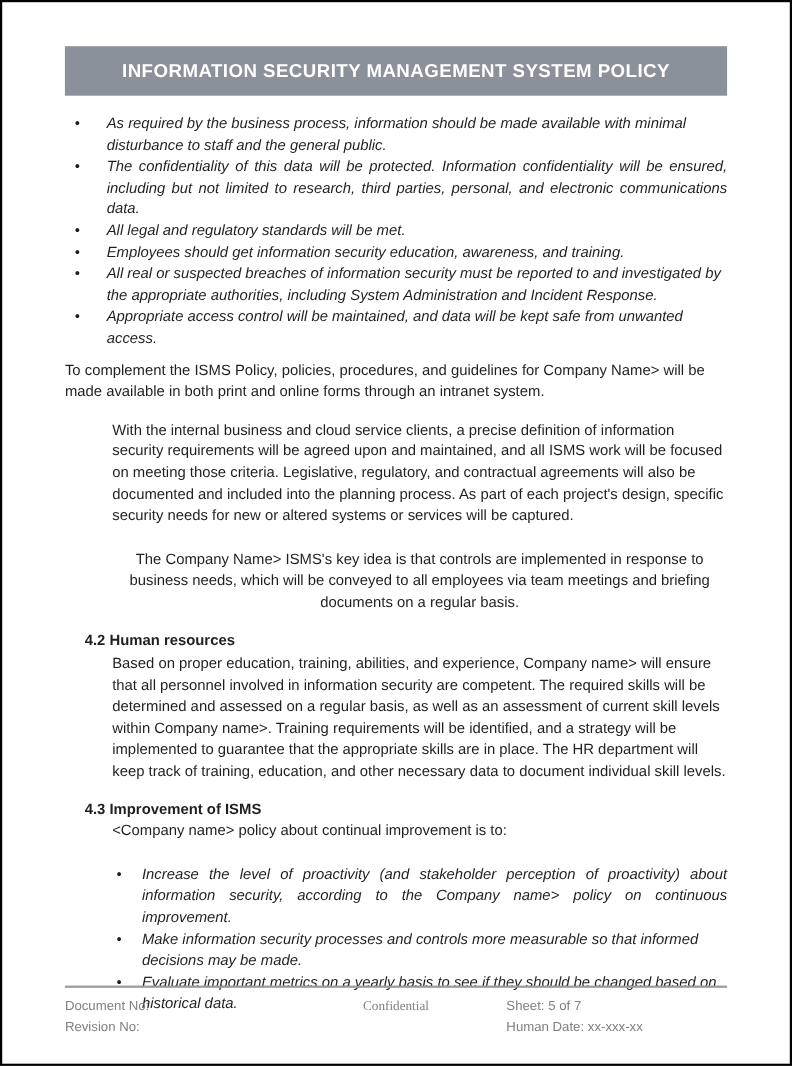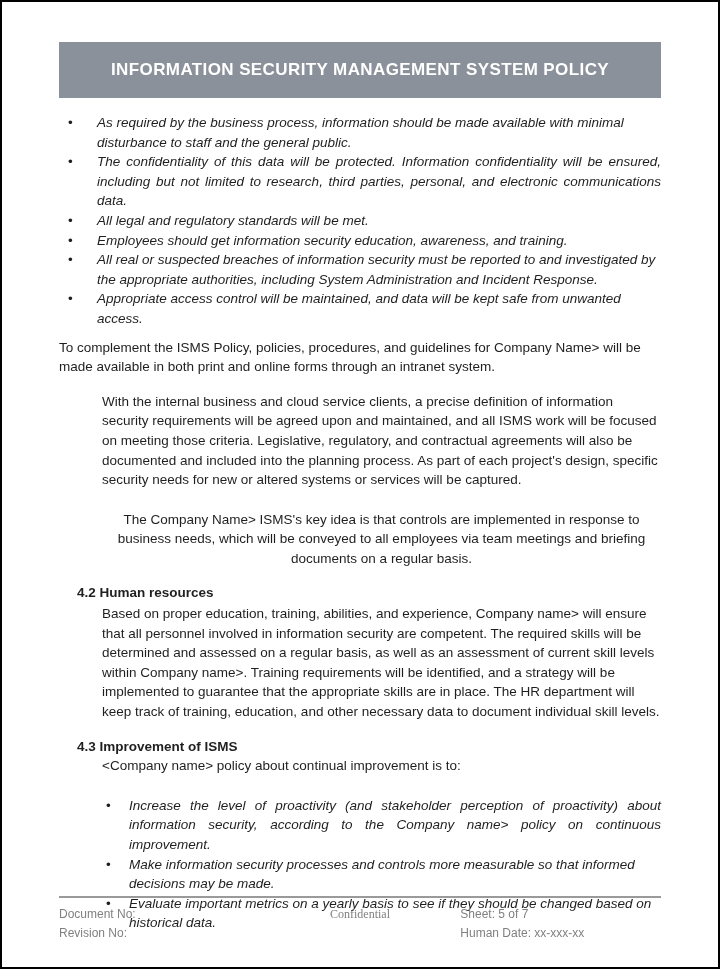--- a/index.html
+++ b/index.html
@@ -11,21 +11,21 @@
     height: 969px;
     background: #ffffff;
     border: 2px solid #000000;
     font-family: "Liberation Sans", sans-serif;
     color: #1f1f1f;
     overflow: hidden;
   }
 
   .header-bar {
     margin: 40px 57px 0 57px;
-    height: 56px;
+    height: 45px;
     background: #8b919a;
     display: flex;
     align-items: center;
     justify-content: center;
   }
   .header-bar span {
     color: #ffffff;
     font-weight: 700;
     font-size: 17px;
     letter-spacing: 0.4px;

